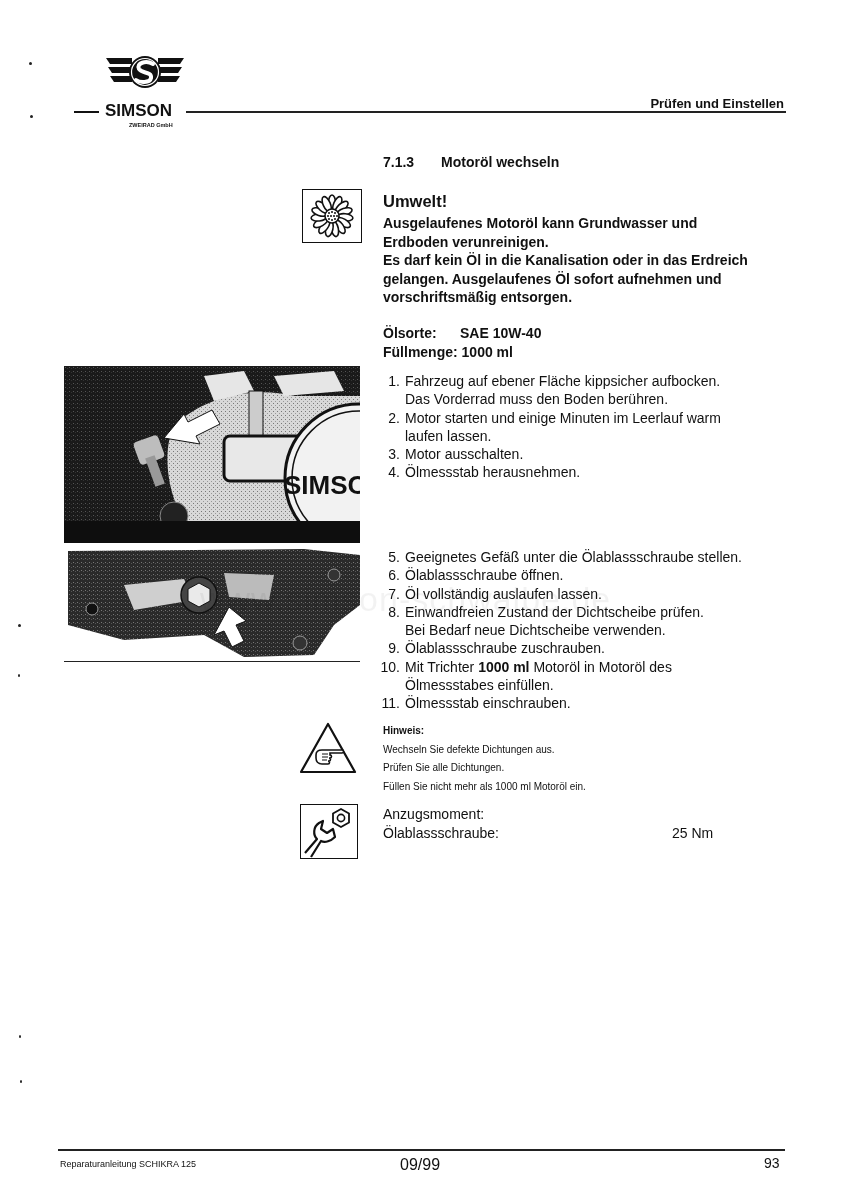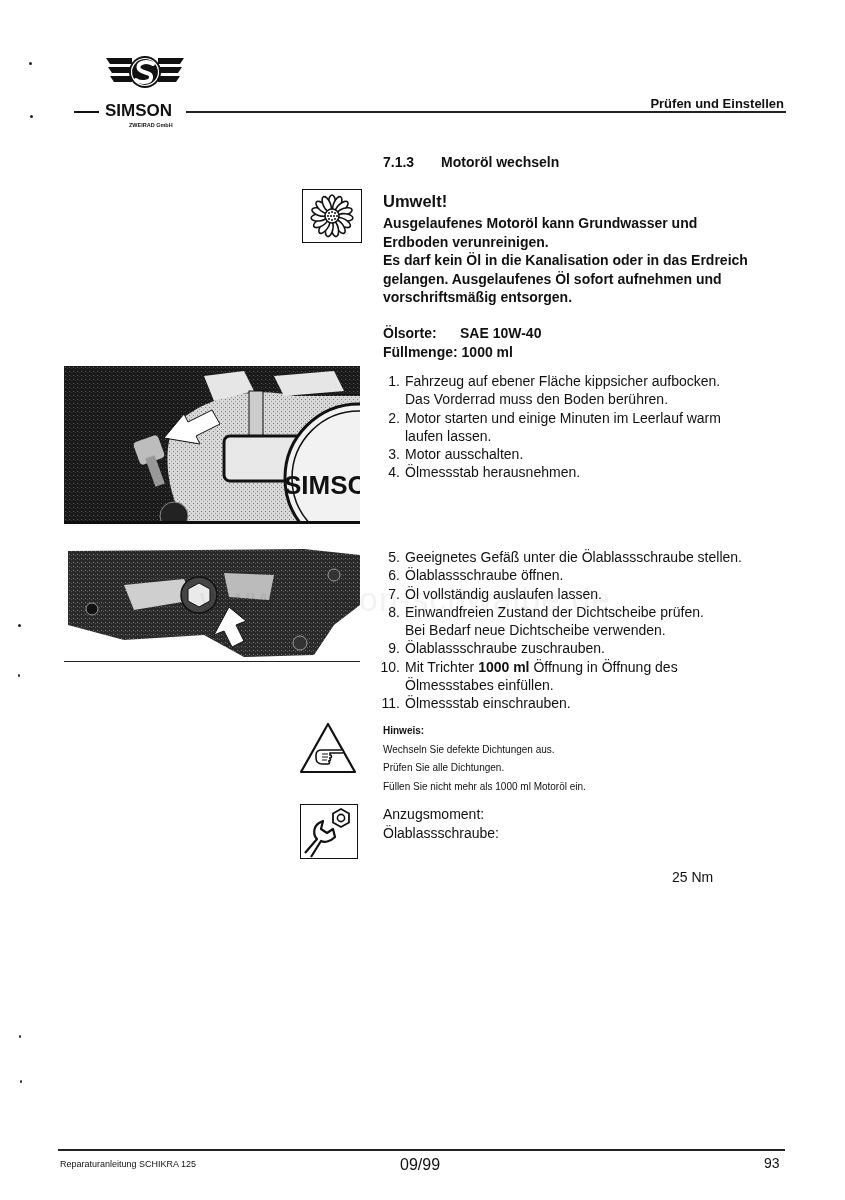--- a/index.html
+++ b/index.html
@@ -44,32 +44,32 @@
   .steps { left: 383px; width: 420px; font-size: 14px; line-height: 18.3px; }
   .steps-a { top: 372px; }
   .steps-b { top: 548px; }
   .step { position: relative; padding-left: 22px; }
   .step .n { position: absolute; left: 0; width: 17px; text-align: right; }
   .step .n.wide { left: -6px; width: 23px; }
   .bold { font-weight: bold; }
 
   
   .photo { overflow: hidden; }
-  .photo-1 { left: 64px; top: 366px; width: 296px; height: 158px; background: #0e0e0e; }
+  .photo-1 { left: 64px; top: 366px; width: 296px; height: 177px; background: #0e0e0e; }
   .photo-2 { left: 64px; top: 545px; width: 296px; height: 117px; background: #fff; }
   .photo-2 .rule { position: absolute; left: 0; bottom: 0; width: 296px; height: 1.5px; background: #222; }
 
   
   .note { left: 383px; top: 722px; font-size: 10px; line-height: 18.5px; }
   .note .t { font-weight: bold; }
 
   
   .torque { left: 383px; top: 805px; width: 340px; font-size: 14px; line-height: 18.5px; }
   .torque .row { position: relative; }
-  .torque .val { position: absolute; left: 289px; top: 0; margin-top: 44px; }
+  .torque .val { position: absolute; left: 289px; top: 0; }
 
   
   .footer-rule { left: 58px; top: 1149px; width: 727px; height: 1.5px; background: #222; }
   .footer-left { left: 60px; top: 1159px; font-size: 9px; }
   .footer-mid { left: 400px; top: 1156px; font-size: 16px; }
   .footer-right { left: 764px; top: 1155px; font-size: 14px; }
 
   .watermark { left: 200px; top: 580px; font-size: 34px; color: rgba(0,0,0,0.05); letter-spacing: 1px; }
 </style>
 </head>
@@ -257,21 +257,21 @@
       <span class="n">8.</span>
       <div>Einwandfreien Zustand der Dichtscheibe prüfen.</div>
       <div>Bei Bedarf neue Dichtscheibe verwenden.</div>
     </div>
   <div class="step">
       <span class="n">9.</span>
       <div>Ölablassschraube zuschrauben.</div>
     </div>
   <div class="step">
       <span class="n wide">10.</span>
-      <div><span>Mit Trichter </span><span class="bold">1000 ml</span><span> Öffnung in Öffnung des</span></div>
+      <div><span>Mit Trichter </span><span class="bold">1000 ml</span><span> Motoröl in Motoröl des</span></div>
       <div>Ölmessstabes einfüllen.</div>
     </div>
   <div class="step">
       <span class="n wide">11.</span>
       <div>Ölmessstab einschrauben.</div>
     </div>
 </div>
 
 <div class="abs note-icon">
   <svg width="60" height="54" viewBox="0 0 60 54">

